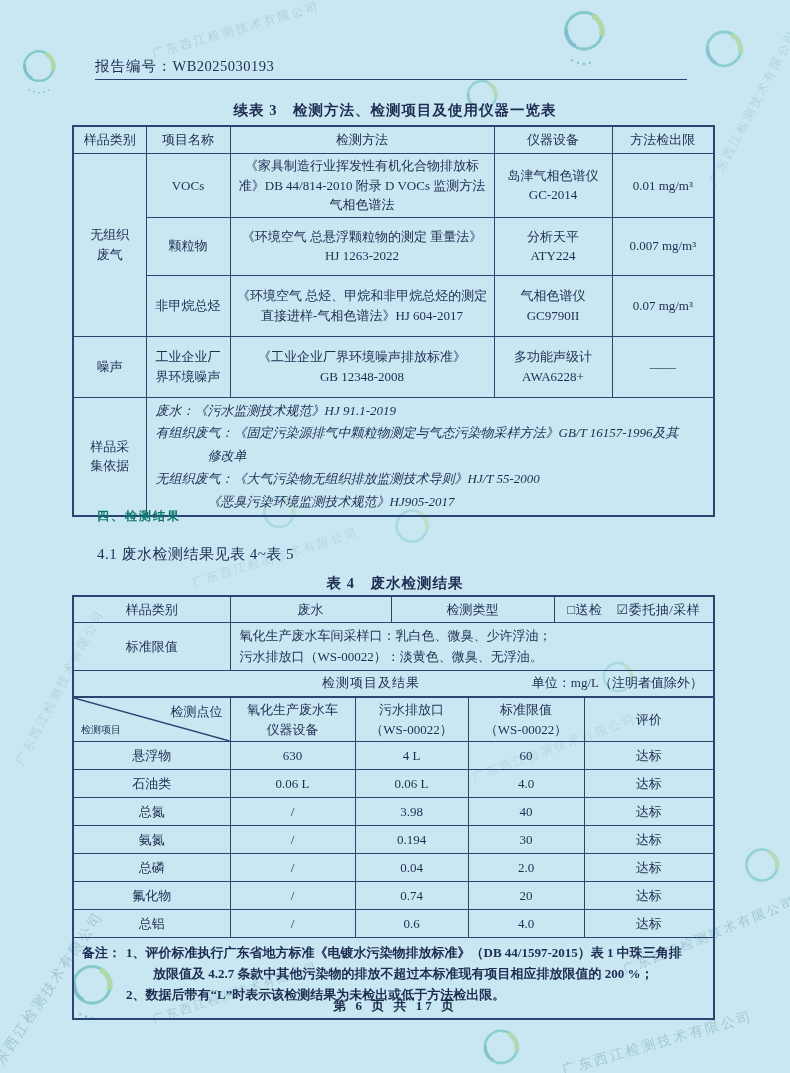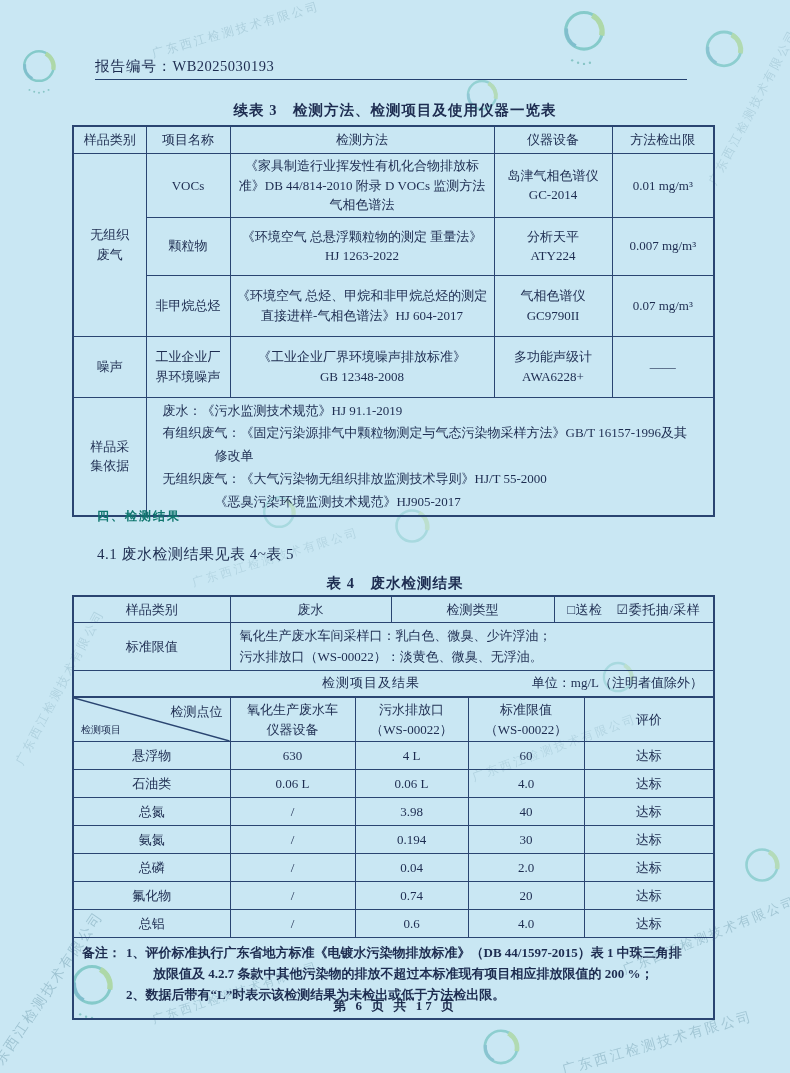--- a/index.html
+++ b/index.html
@@ -42,21 +42,21 @@
   .t3 .r3 td{height:56px;}
   .t3 .r4 td{height:56px;}
   .t3 .r5 td{height:100px;}
   .t4a .ra td,.t4a .ra th{height:21px;}
   .t4a .rb td{height:38px;}
   .t4a .rc td{height:21px;text-decoration:underline;}
   .t4b .rm td,.t4b .rm th{height:39px;}
   .t4b .rd td{height:23px;}
   .t4b .rn td{height:70px;}
   
-  .samp-cell{padding-left:16px;line-height:1.75;}
+  .samp-cell{padding-left:9px;line-height:1.75;font-style:italic;}
   .char-cell{padding-left:9px;line-height:1.65;}
   .results-row td{position:relative;}
   .rlabel{position:absolute;left:248px;top:50%;transform:translateY(-50%);letter-spacing:1px;}
   .runit{position:absolute;right:10px;top:50%;transform:translateY(-50%);}
   .chkcell{letter-spacing:.5px;}
   .chkcell .gap{display:inline-block;width:14px;}
   .diag{position:relative;padding:0;}
   .diag svg{position:absolute;left:0;top:0;width:100%;height:100%;}
   .corner-top{position:absolute;top:4px;right:7px;font-size:13px;}
   .corner-bottom{position:absolute;bottom:4px;left:7px;font-size:10px;}

